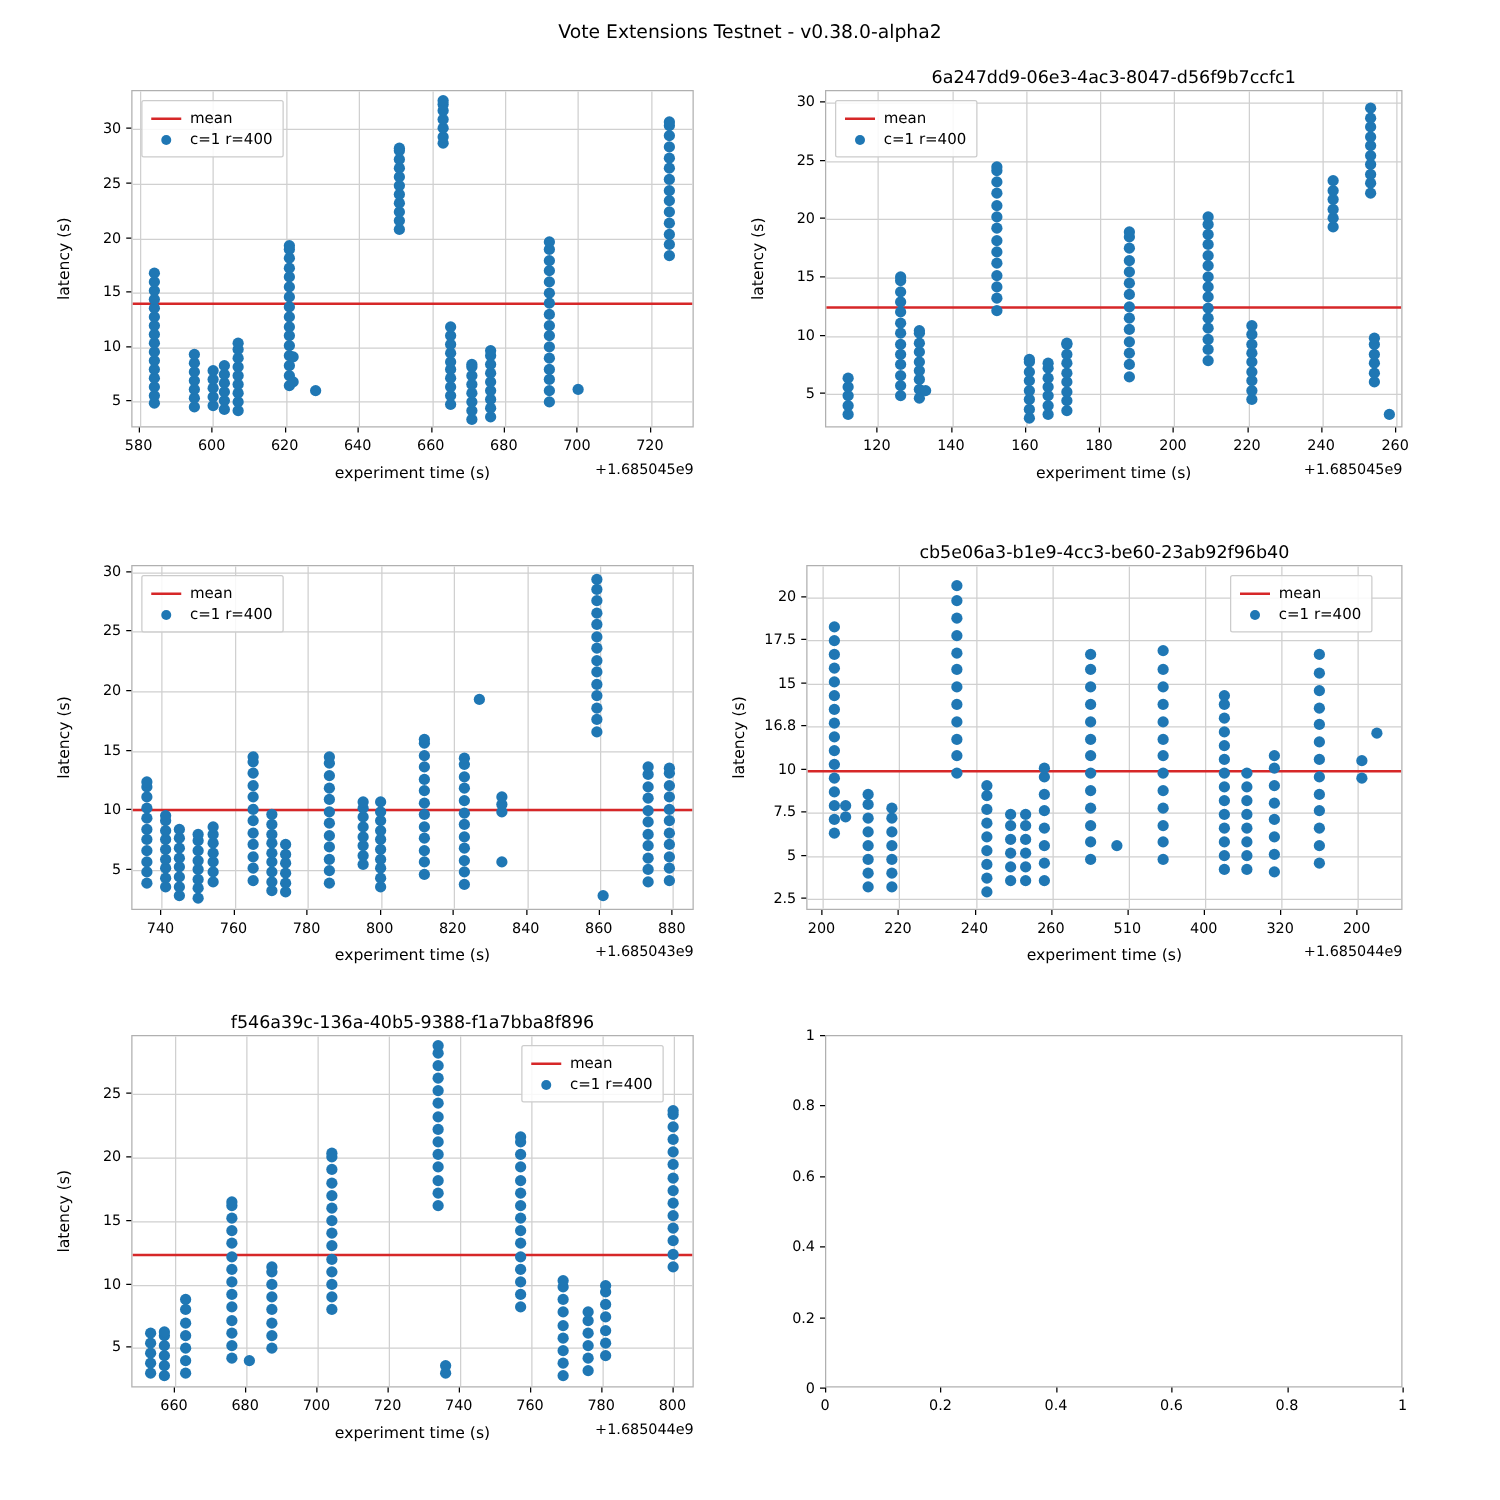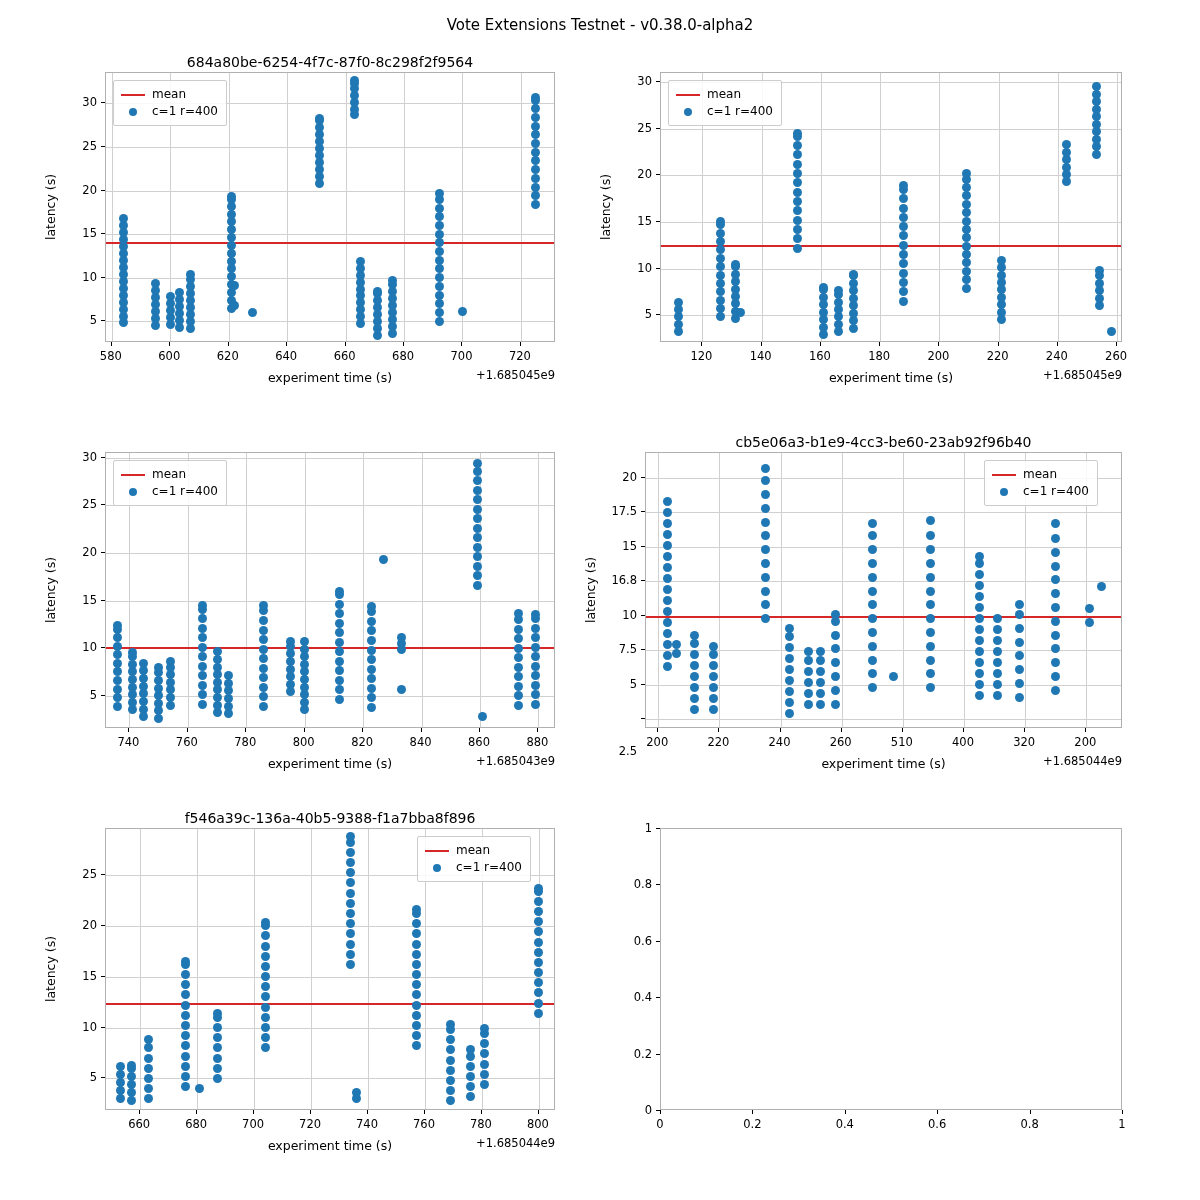--- a/index.html
+++ b/index.html
@@ -58,21 +58,20 @@
   .legend-line{width:24px;height:2px;background:#d62728;}
   .legend-dot{width:8px;height:8px;border-radius:50%;background:#1f77b4;}
   .legend-text{font-size:12px;color:#000;}
 </style>
 </head>
 <body>
 
 <div id="root">
   <div class="suptitle">Vote Extensions Testnet - v0.38.0-alpha2</div>
 <div class="panel" style="left: 0px; top: 0px; width: 1200px; height: 1200px;">
-      <div class="panel-title" style="left: 105px; top: 54px; width: 450px;">684a80be-6254-4f7c-87f0-8c298f2f9564</div>
       <div class="plotbox" style="left: 105px; top: 72px; width: 450px; height: 270px;">
         <div class="grid-line v" style="left: 6px;"></div>
         <div class="grid-line v" style="left: 64px;"></div>
         <div class="grid-line v" style="left: 123px;"></div>
         <div class="grid-line v" style="left: 181px;"></div>
         <div class="grid-line v" style="left: 240px;"></div>
         <div class="grid-line v" style="left: 298px;"></div>
         <div class="grid-line v" style="left: 356px;"></div>
         <div class="grid-line v" style="left: 415px;"></div>
         <div class="grid-line h" style="top: 248px;"></div>
@@ -261,20 +260,21 @@
         </div>
         <div class="legend-row">
           <span class="legend-mark">
             <span class="legend-dot" style="background: rgb(31, 119, 180);"></span>
           </span>
           <span class="legend-text">c=1 r=400</span>
         </div>
       </div>
     </div>
     <div class="panel" style="left: 0px; top: 0px; width: 1200px; height: 1200px;">
+      <div class="panel-title" style="left: 660px; top: 54px; width: 462px;">6a247dd9-06e3-4ac3-8047-d56f9b7ccfc1</div>
       <div class="plotbox" style="left: 660px; top: 72px; width: 462px; height: 270px;">
         <div class="grid-line v" style="left: 41px;"></div>
         <div class="grid-line v" style="left: 101px;"></div>
         <div class="grid-line v" style="left: 160px;"></div>
         <div class="grid-line v" style="left: 219px;"></div>
         <div class="grid-line v" style="left: 278px;"></div>
         <div class="grid-line v" style="left: 338px;"></div>
         <div class="grid-line v" style="left: 397px;"></div>
         <div class="grid-line v" style="left: 456px;"></div>
         <div class="grid-line h" style="top: 242px;"></div>
@@ -867,21 +867,21 @@
       <div class="tick-label-x" style="left: 840.692px; top: 735px;">260</div>
       <div class="tickmark x" style="left: 902px; top: 728px;"></div>
       <div class="tick-label-x" style="left: 901.846px; top: 735px;">510</div>
       <div class="tickmark x" style="left: 963px; top: 728px;"></div>
       <div class="tick-label-x" style="left: 963px; top: 735px;">400</div>
       <div class="tickmark x" style="left: 1024px; top: 728px;"></div>
       <div class="tick-label-x" style="left: 1024.15px; top: 735px;">320</div>
       <div class="tickmark x" style="left: 1085px; top: 728px;"></div>
       <div class="tick-label-x" style="left: 1085.31px; top: 735px;">200</div>
       <div class="tickmark y" style="left: 641px; top: 718px;"></div>
-      <div class="tick-label-y" style="left: 605px; width: 32px; top: 718.34px; margin-top: 33px;">2.5</div>
+      <div class="tick-label-y" style="left: 605px; width: 32px; top: 718.34px;">2.5</div>
       <div class="tickmark y" style="left: 641px; top: 684px;"></div>
       <div class="tick-label-y" style="left: 605px; width: 32px; top: 683.84px;">5</div>
       <div class="tickmark y" style="left: 641px; top: 649px;"></div>
       <div class="tick-label-y" style="left: 605px; width: 32px; top: 649.34px;">7.5</div>
       <div class="tickmark y" style="left: 641px; top: 615px;"></div>
       <div class="tick-label-y" style="left: 605px; width: 32px; top: 614.84px;">10</div>
       <div class="tickmark y" style="left: 641px; top: 580px;"></div>
       <div class="tick-label-y" style="left: 605px; width: 32px; top: 580.34px;">16.8</div>
       <div class="tickmark y" style="left: 641px; top: 546px;"></div>
       <div class="tick-label-y" style="left: 605px; width: 32px; top: 545.84px;">15</div>

